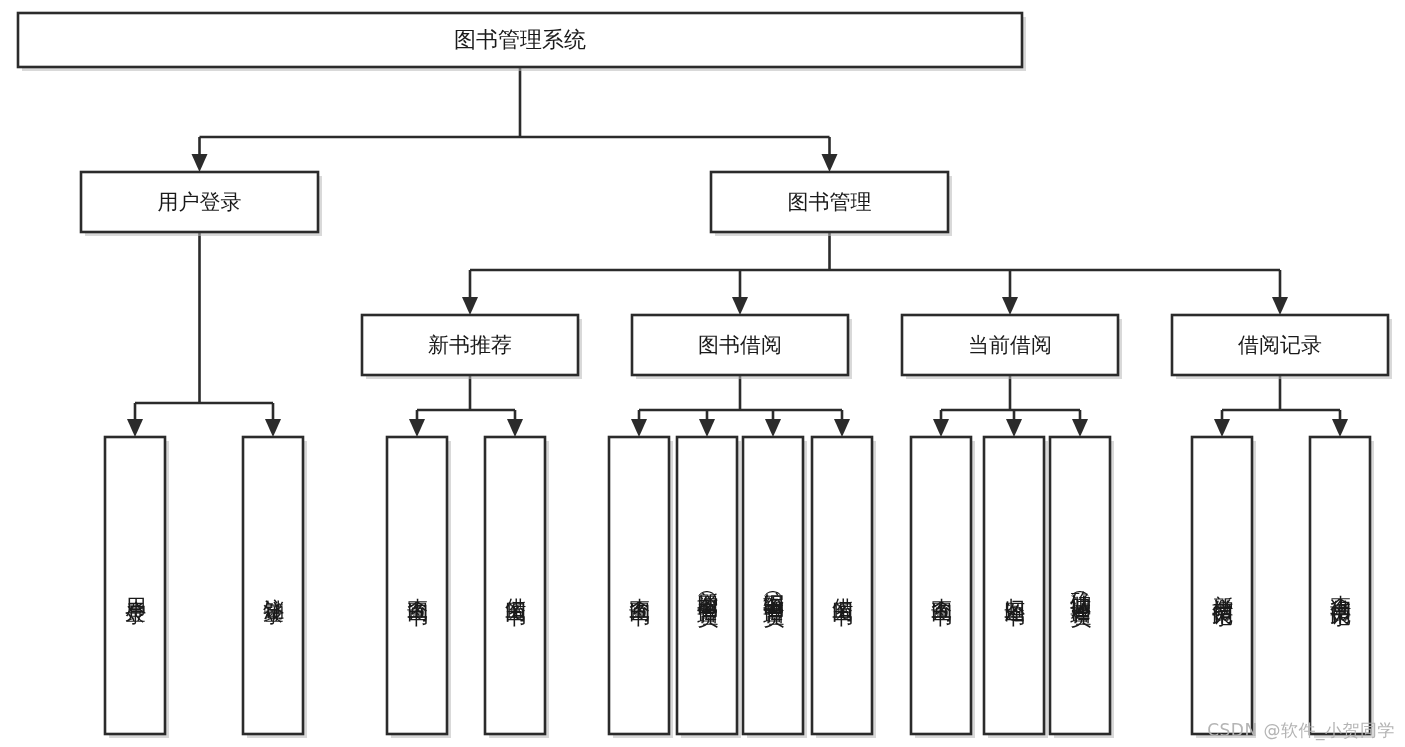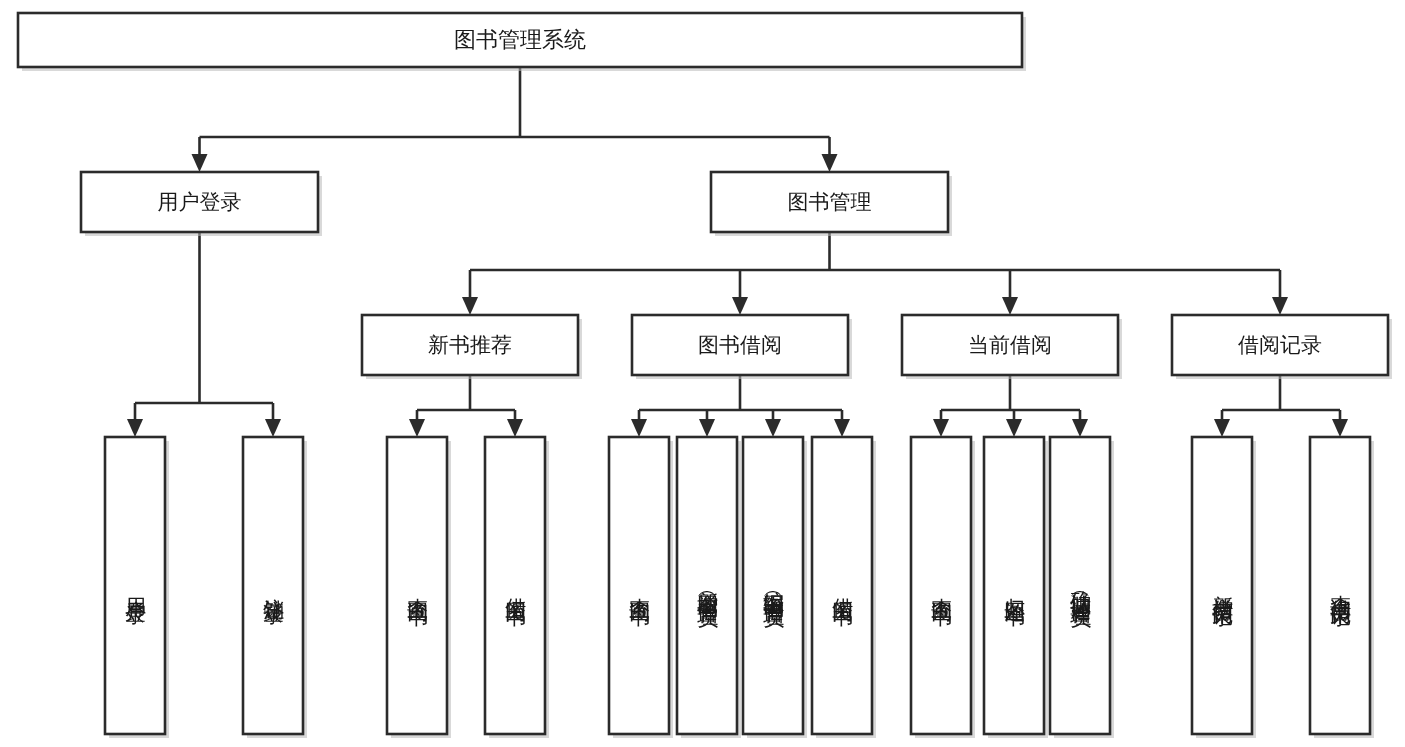--- a/index.html
+++ b/index.html
@@ -231,13 +231,14 @@
       <div class="vlabel-wrap" style="left: 1050px; top: 437px; width: 60px; height: 297px;">
         <span class="vlabel-text">确认归还（管理员）</span>
       </div>
       <div class="vlabel-wrap" style="left: 1192px; top: 437px; width: 60px; height: 297px;">
         <span class="vlabel-text">新增借阅记录</span>
       </div>
       <div class="vlabel-wrap" style="left: 1310px; top: 437px; width: 60px; height: 297px;">
         <span class="vlabel-text">查询借阅记录</span>
       </div>
     </div>
+  <div class="watermark">CSDN @软件_小贺同学</div>
 </div>
 
 </body></html>

